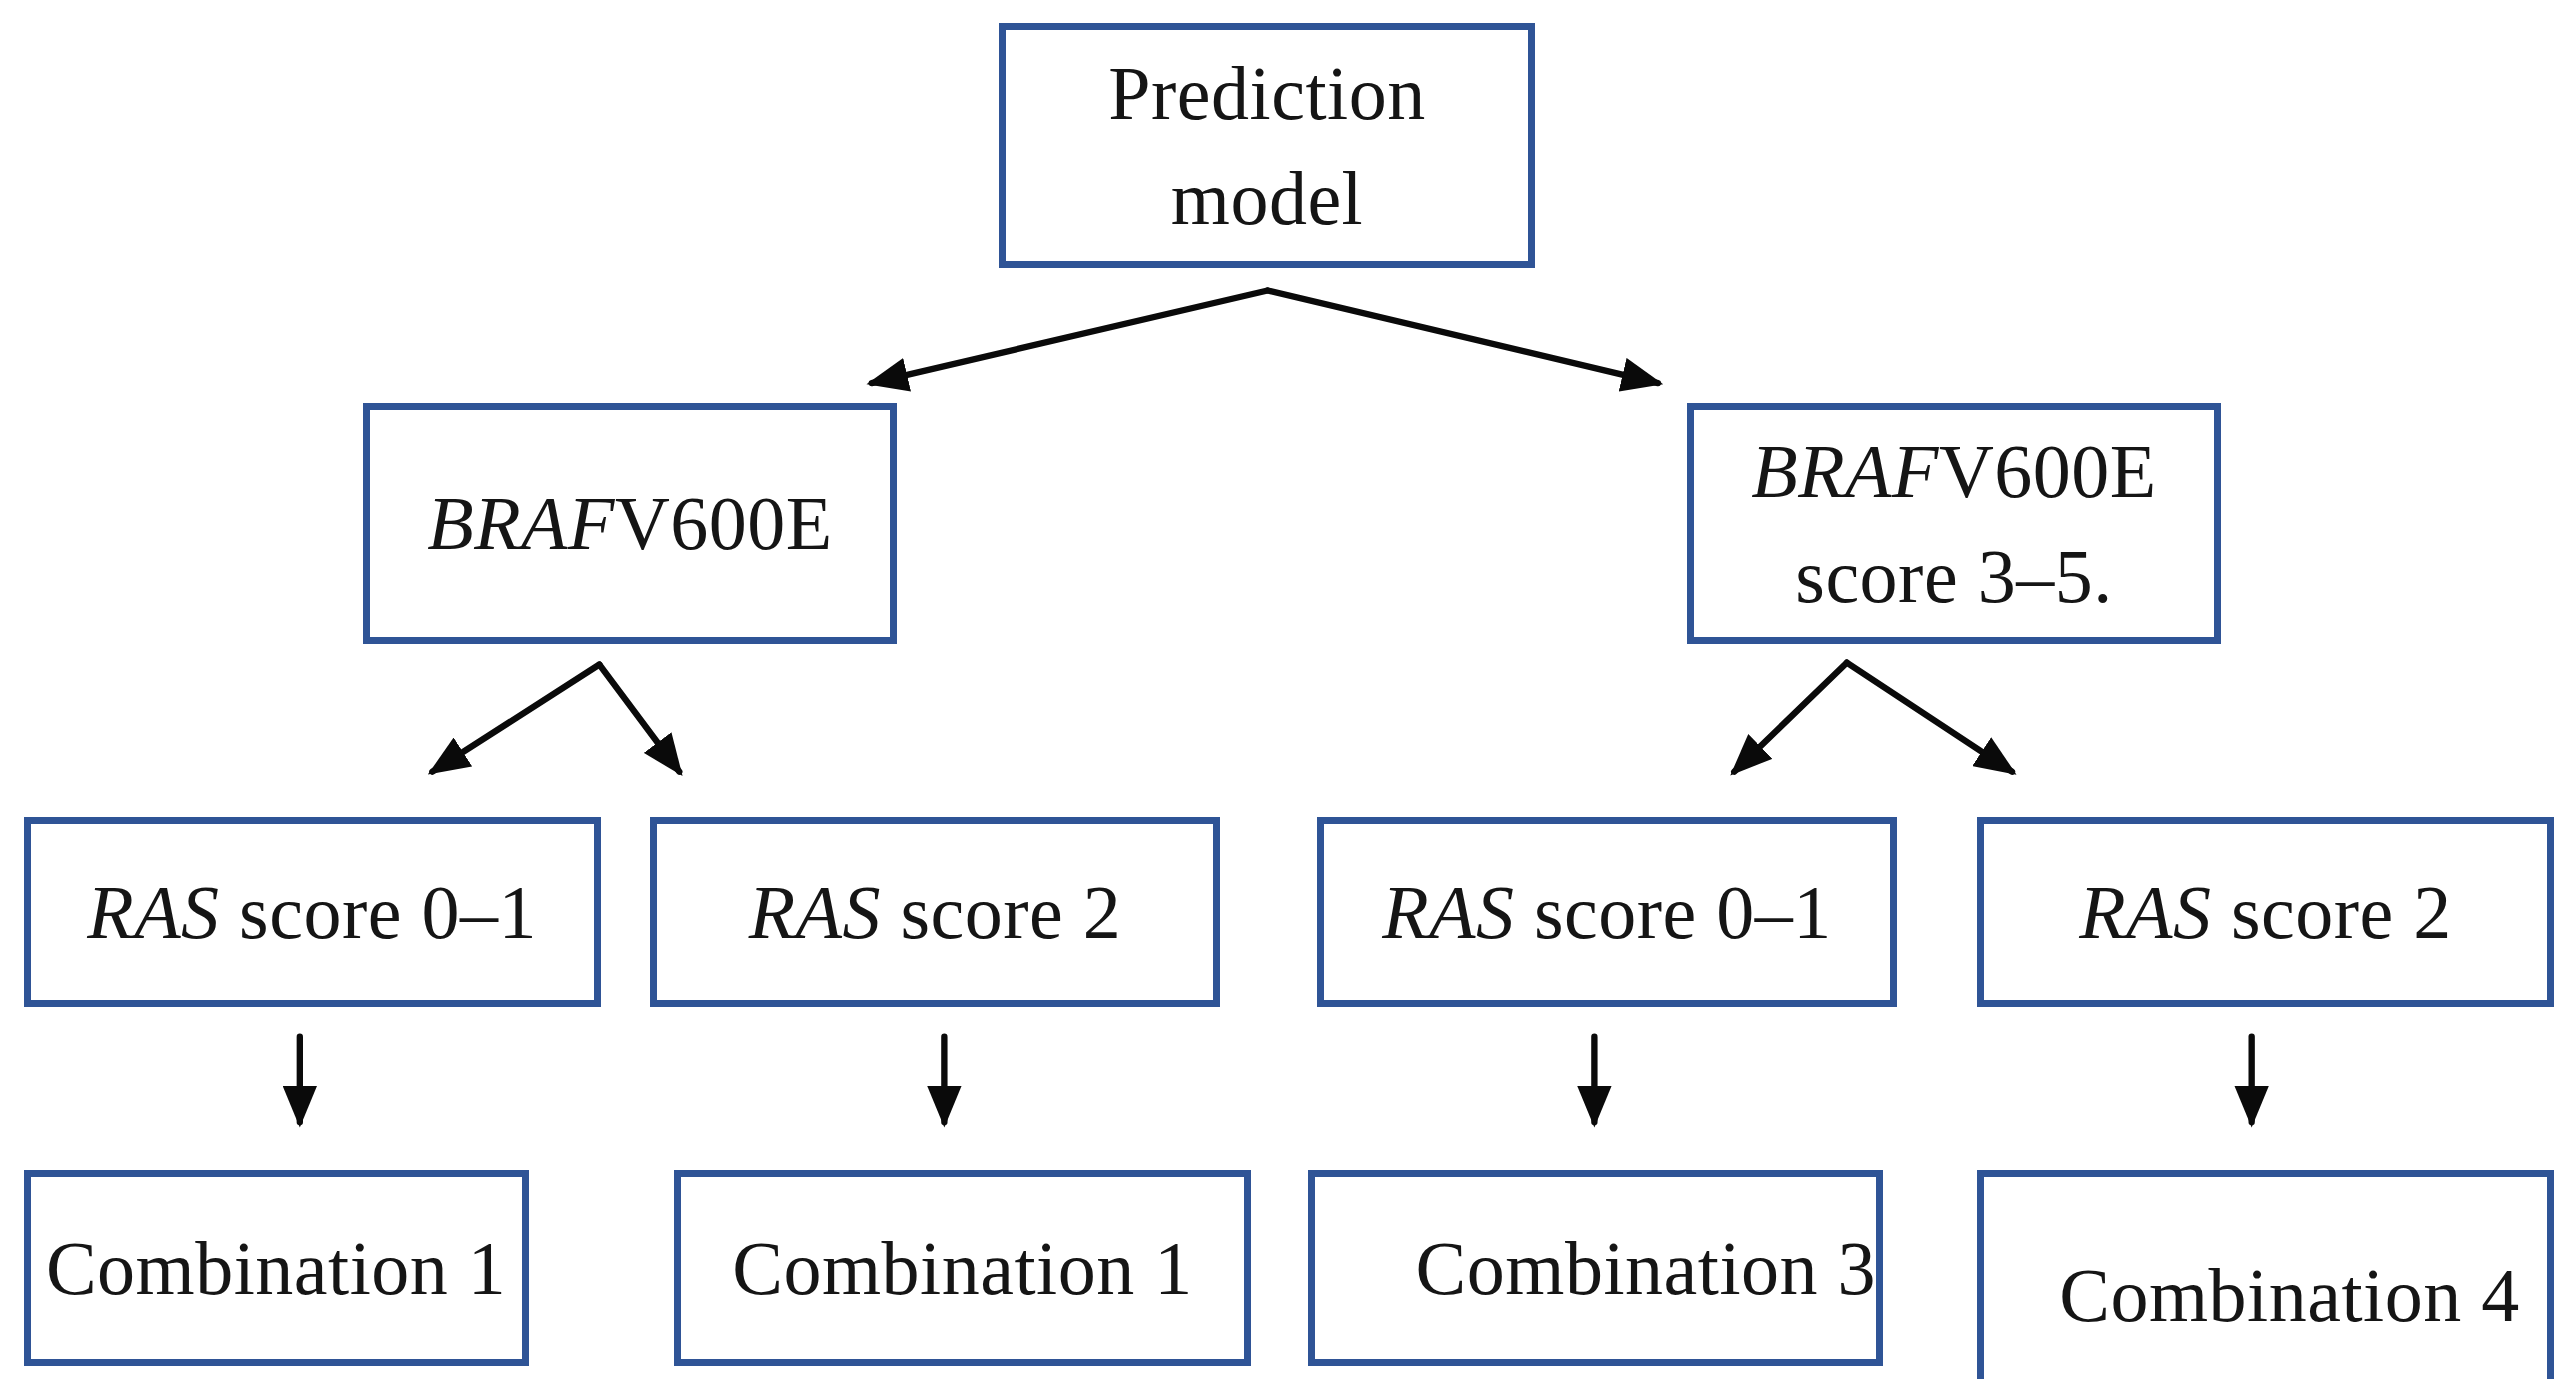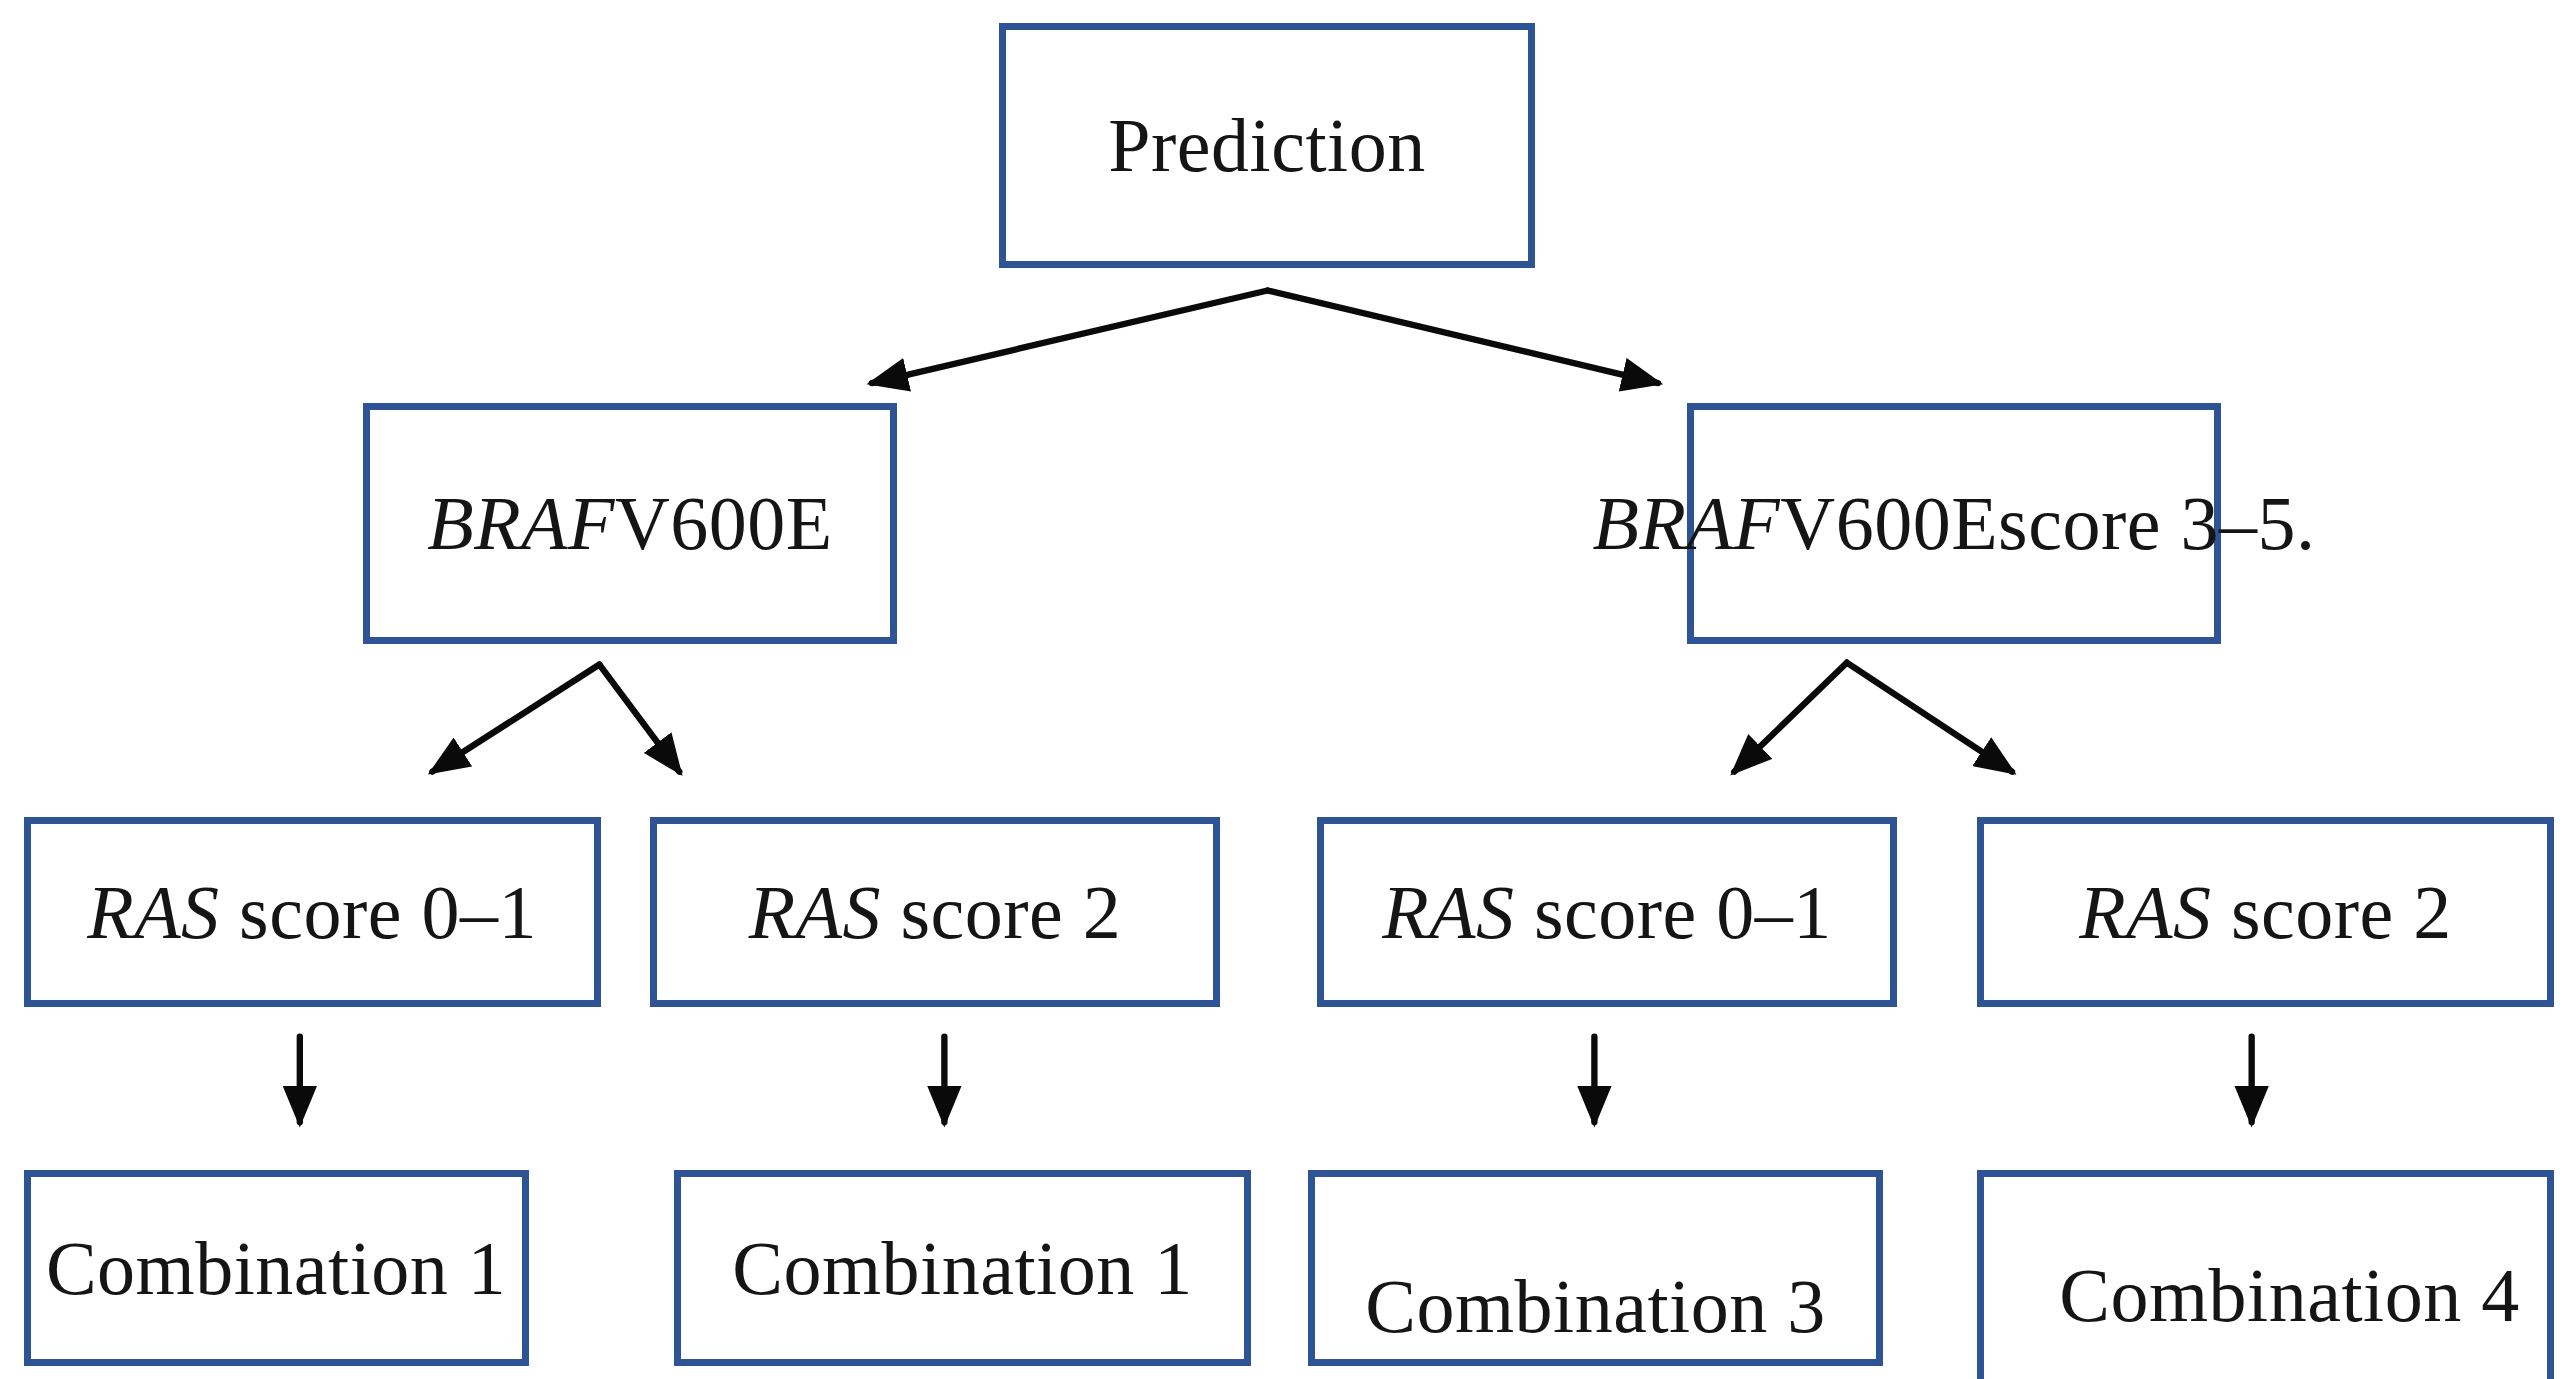--- a/index.html
+++ b/index.html
@@ -17,21 +17,21 @@
     background: var(--bg);
     font-family: "Liberation Serif", "DejaVu Serif", serif;
     color: var(--text);
     overflow: hidden;
   }
   .box {
     position: absolute;
     background: var(--bg);
     border: 7.3px solid var(--box-border);
     display: flex;
-    flex-direction: row;
+    flex-direction: column;
     align-items: center;
     justify-content: center;
     text-align: center;
     font-size: 76px;
     line-height: 1.38;
     letter-spacing: 0.5px;
   }
   .box .line { white-space: nowrap; }
   .gene-italic { font-style: italic; }
   svg.arrows {
@@ -82,20 +82,21 @@
     <g>
       <line x1="1756" y1="1142" x2="1756" y2="1236" marker-end="url(#ah)"></line>
     </g>
     <g>
       <line x1="2480" y1="1142" x2="2480" y2="1236" marker-end="url(#ah)"></line>
     </g>
   </svg>
 
   <div class="box" style="left:999px; top:23px; width:536px; height:245px;">
     <div class="line">Prediction</div>
+    <div class="line">model</div>
   </div>
 
   <div class="box" style="left:363px; top:403px; width:534px; height:241px;">
     <div class="line"><span class="gene-italic">BRAF</span><span>V600E</span></div>
   </div>
 
   <div class="box" style="left:1687px; top:403px; width:534px; height:241px;">
     <div class="line"><span class="gene-italic">BRAF</span><span>V600E</span></div>
     <div class="line">score 3–5.</div>
   </div>

